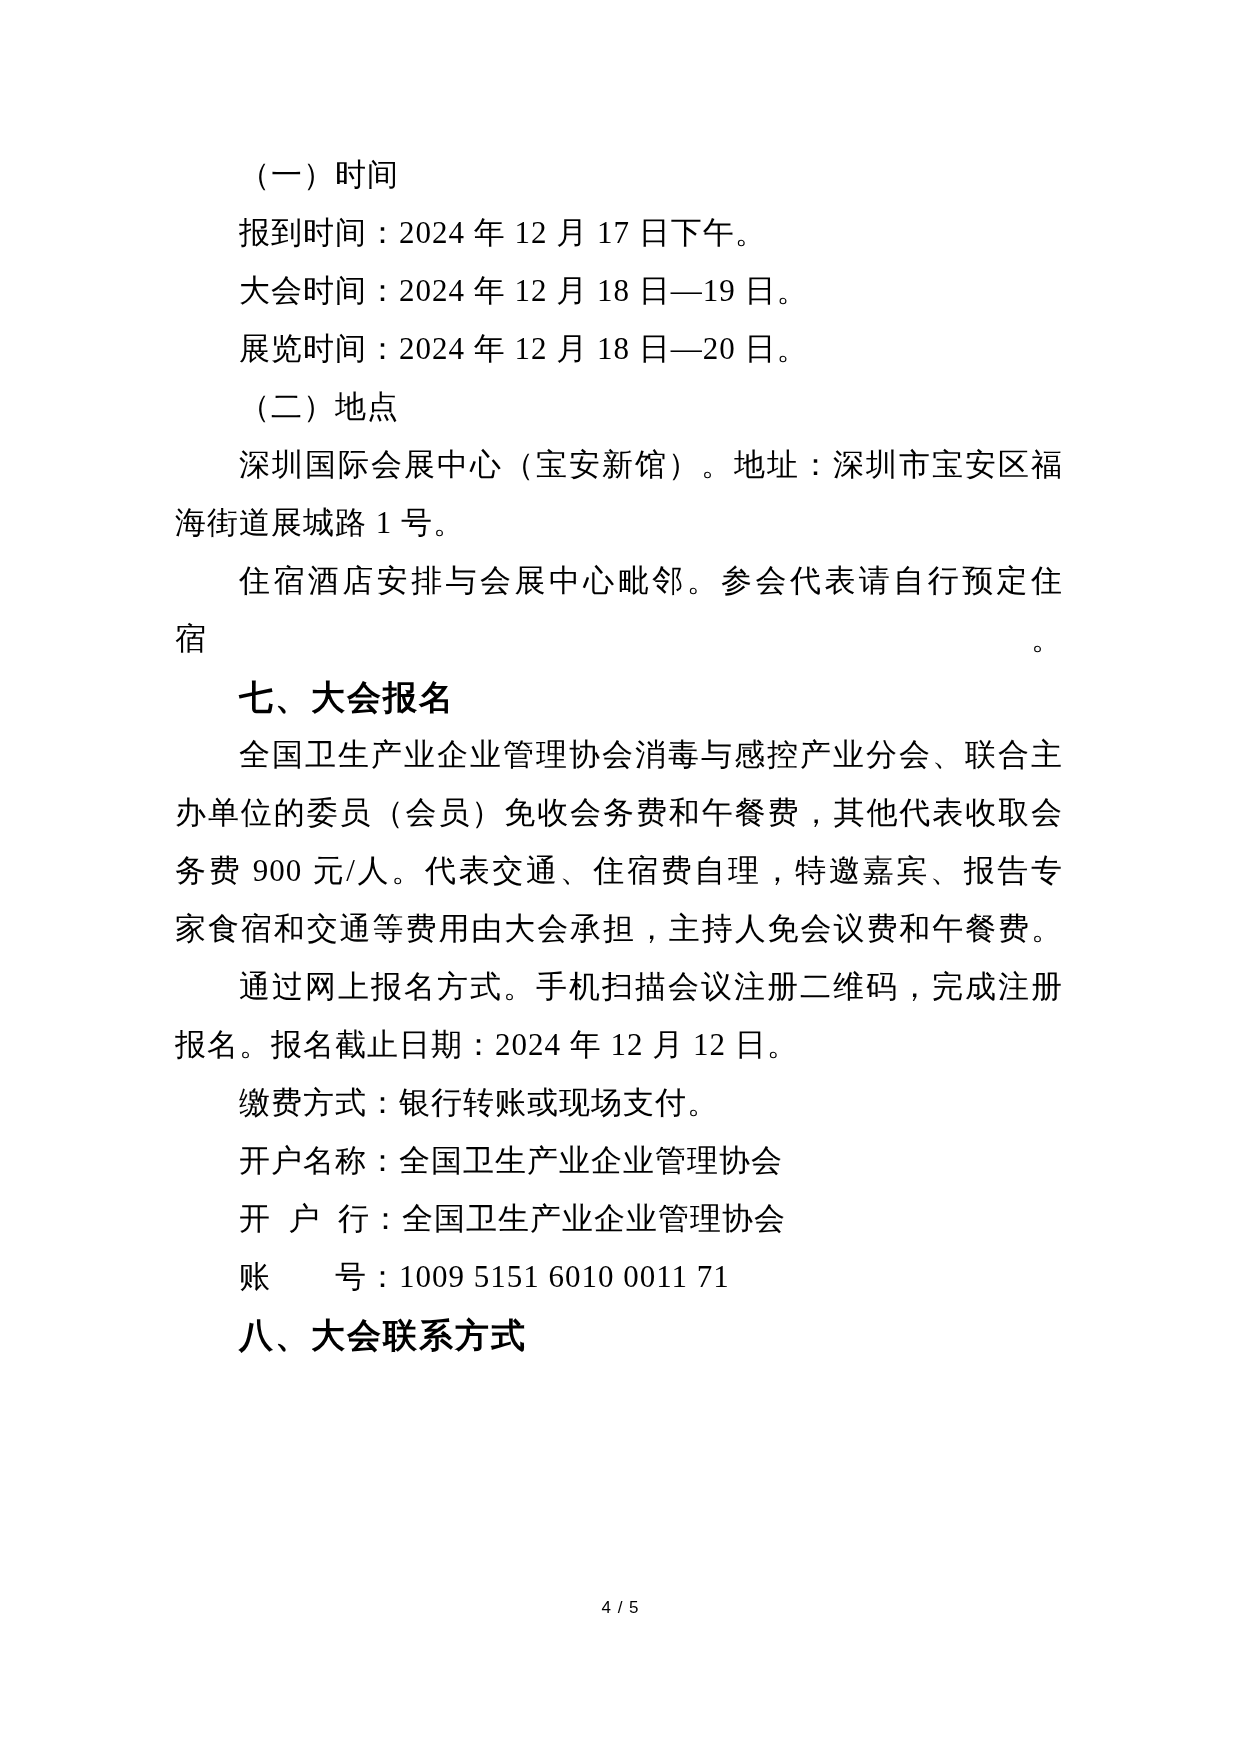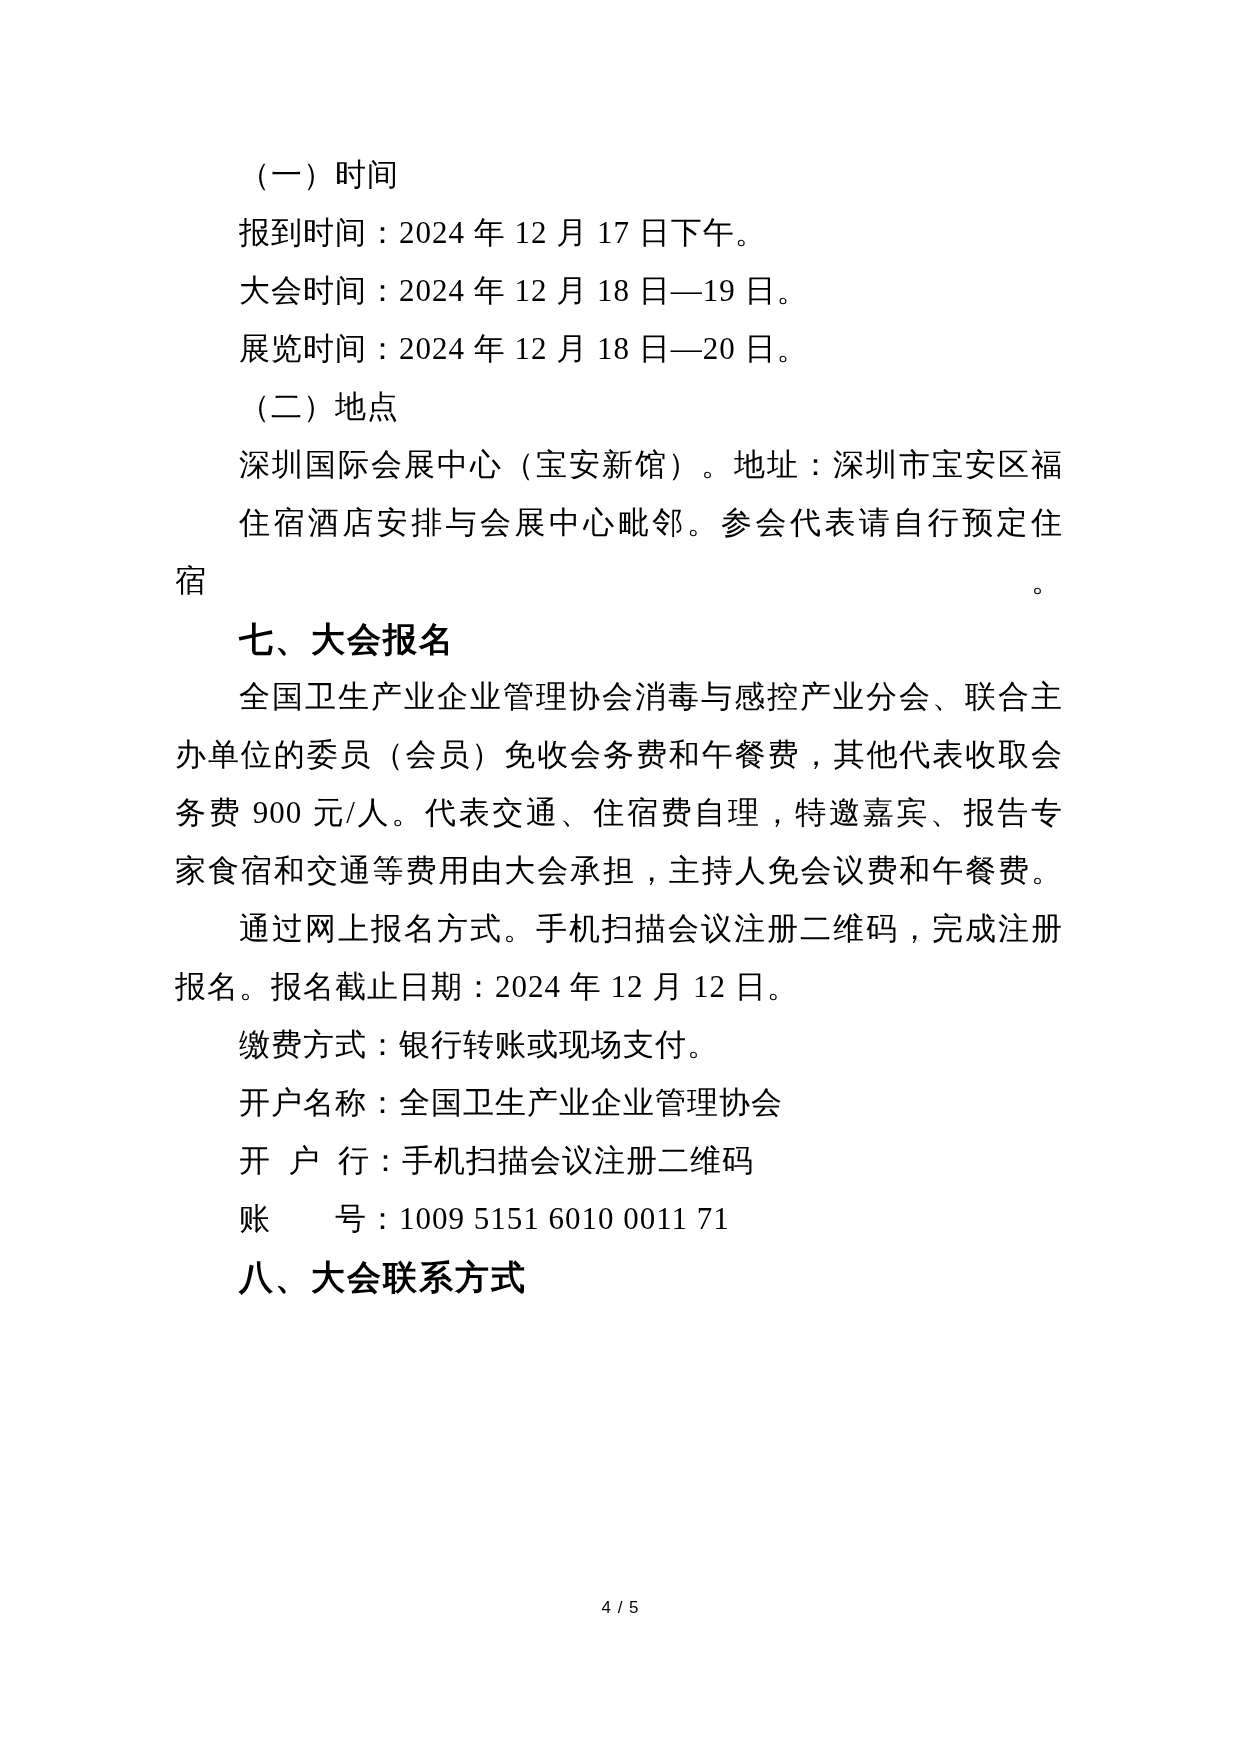--- a/index.html
+++ b/index.html
@@ -34,28 +34,29 @@
 <body>
 
 <div class="page">
   <div class="content" id="doc-blocks">
       <div class="line body indent">（一）时间</div>
       <div class="line body indent">报到时间：2024 年 12 月 17 日下午。</div>
       <div class="line body indent">大会时间：2024 年 12 月 18 日—19 日。</div>
       <div class="line body indent">展览时间：2024 年 12 月 18 日—20 日。</div>
       <div class="line body indent">（二）地点</div>
       <div class="line body indent fill">深圳国际会展中心（宝安新馆）。地址：深圳市宝安区福</div>
+      <div class="line body">海街道展城路 1 号。</div>
       <div class="line body indent fill">住宿酒店安排与会展中心毗邻。参会代表请自行预定住宿。</div>
       <div class="line heading">七、大会报名</div>
       <div class="line body indent fill">全国卫生产业企业管理协会消毒与感控产业分会、联合主</div>
       <div class="line body fill">办单位的委员（会员）免收会务费和午餐费，其他代表收取会</div>
       <div class="line body fill">务费 900 元/人。代表交通、住宿费自理，特邀嘉宾、报告专</div>
       <div class="line body fill">家食宿和交通等费用由大会承担，主持人免会议费和午餐费。</div>
       <div class="line body indent fill">通过网上报名方式。手机扫描会议注册二维码，完成注册</div>
       <div class="line body">报名。报名截止日期：2024 年 12 月 12 日。</div>
       <div class="line body indent">缴费方式：银行转账或现场支付。</div>
       <div class="line body indent">开户名称：全国卫生产业企业管理协会</div>
-      <div class="line body indent">开  户  行：手机扫描会议注册二维码</div>
+      <div class="line body indent">开  户  行：全国卫生产业企业管理协会</div>
       <div class="line body indent">账　　号：1009 5151 6010 0011 71</div>
       <div class="line heading">八、大会联系方式</div>
     </div>
   <div class="footer">4 / 5</div>
 </div>
 
 </body></html>

